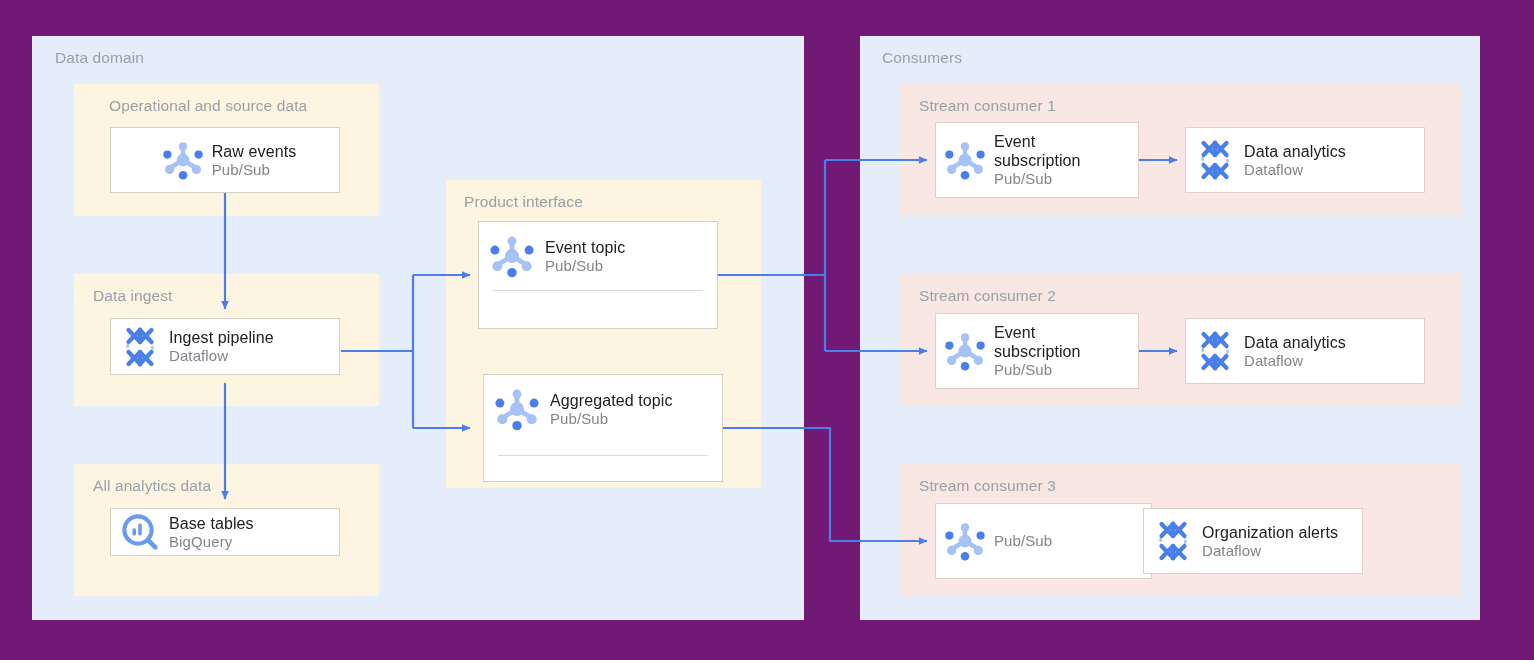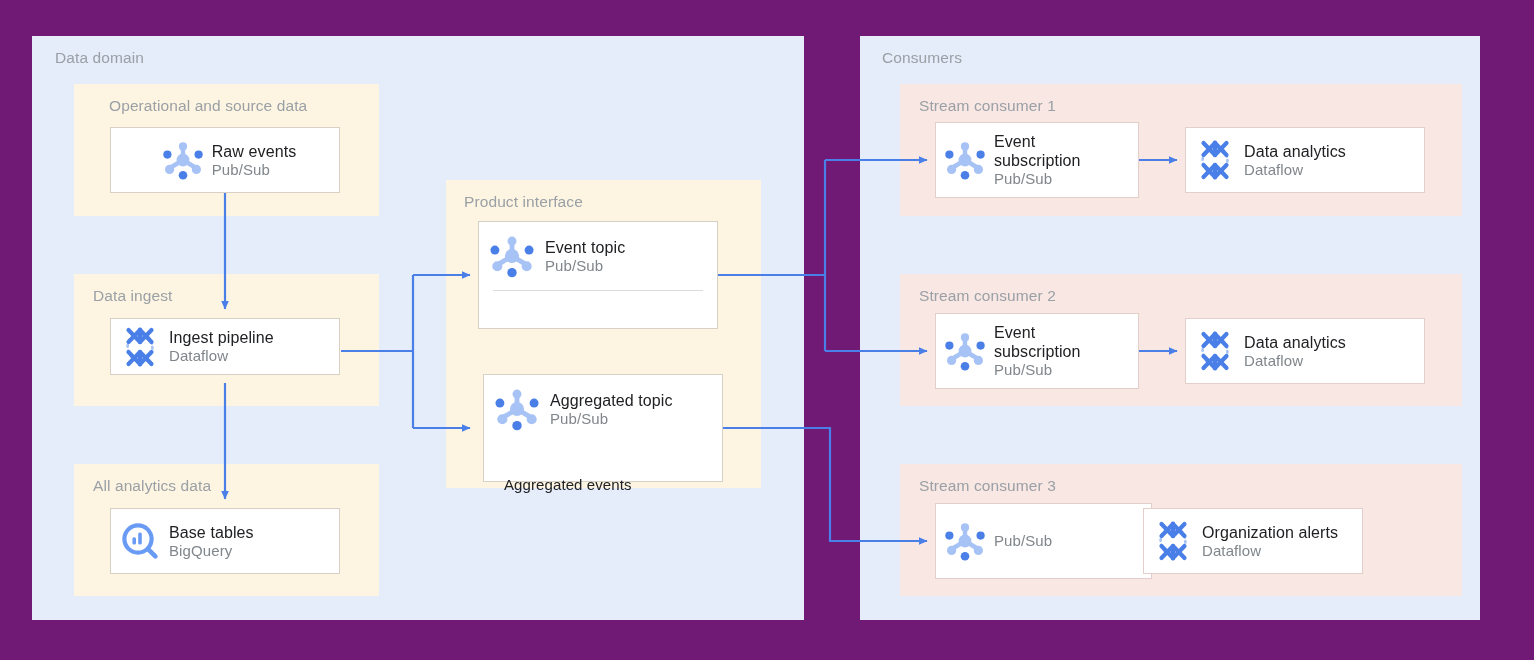--- a/index.html
+++ b/index.html
@@ -148,21 +148,21 @@
           </g>
         </svg>
       </div>
       <div class="card-text">
         <div class="card-title">Ingest pipeline</div>
         <div class="card-sub">Dataflow</div>
       </div>
     </div>
   </div>
 
-  <div class="card" style="left:110px;top:508px;width:230px;height:66px;">
+  <div class="card" style="left:110px;top:508px;width:230px;height:48px;">
     <div class="card-main">
       <div class="card-icon ic-sm">
         <svg width="42" height="42" viewBox="0 0 42 42">
           <circle cx="19" cy="19" r="13.6" fill="none" stroke="#6a9bf4" stroke-width="4.2"></circle>
           <g fill="#6a9bf4">
             <rect x="13.4" y="17.2" width="3.6" height="7.4" rx="1.5"></rect>
             <rect x="19.2" y="12.6" width="3.6" height="12" rx="1.5"></rect>
           </g>
           <path d="M22.4,24.6 a6.4,6.4 0 0 0 3.4,-3.4" fill="none" stroke="#6a9bf4" stroke-width="0"></path>
           <line x1="28.8" y1="28.8" x2="36.4" y2="36.4" stroke="#6a9bf4" stroke-width="4.6" stroke-linecap="round"></line>
@@ -218,21 +218,20 @@
           <circle cx="34.4" cy="29.4" r="4.6" fill="#a7c2f5"></circle>
           <circle cx="21" cy="35.2" r="4.3" fill="#4a7fe8"></circle>
         </svg>
       </div>
       <div class="card-text">
         <div class="card-title">Aggregated topic</div>
         <div class="card-sub">Pub/Sub</div>
       </div>
     </div>
     <div class="card-divider"></div>
-    <div class="card-foot">Aggregated events</div>
   </div>
 
   <div class="card pinkish" style="left:935px;top:122px;width:204px;height:76px;">
     <div class="card-main">
       <div class="card-icon ic-sm">
         <svg width="42" height="40" viewBox="0 0 42 40">
           <g stroke="#a7c2f5" stroke-width="4.4" stroke-linecap="round">
             <line x1="21" y1="20" x2="21" y2="8"></line>
             <line x1="21" y1="20" x2="9.5" y2="27"></line>
             <line x1="21" y1="20" x2="32.5" y2="27"></line>

